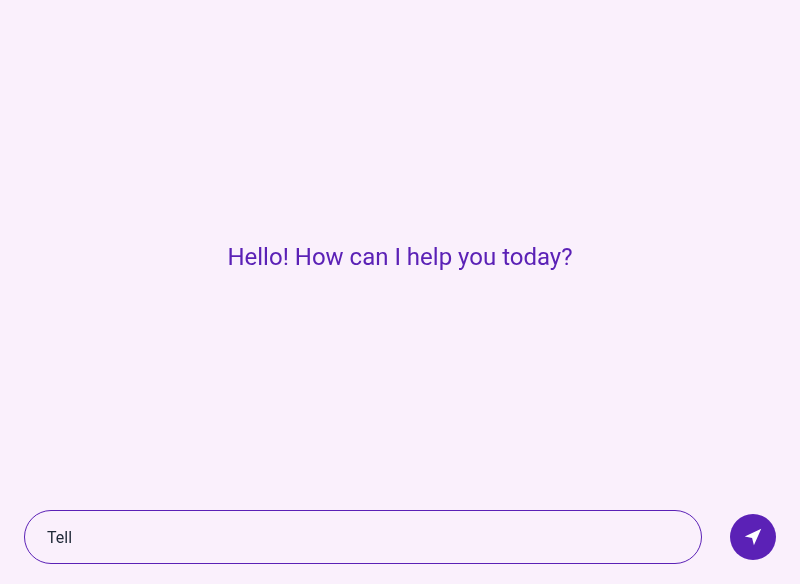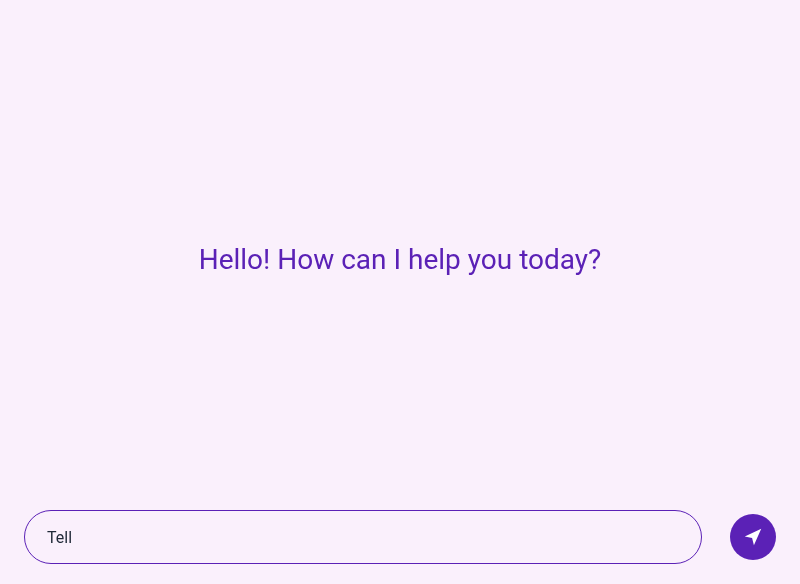--- a/index.html
+++ b/index.html
@@ -14,21 +14,21 @@
       font-family: -apple-system, BlinkMacSystemFont, "Segoe UI", Roboto, Helvetica, Arial, sans-serif;
       position: relative;
       overflow: hidden;
     }
     .greeting {
       position: absolute;
       top: 243px;
       left: 0;
       right: 0;
       text-align: center;
-      font-size: 28px;
+      font-size: 24px;
       color: #5b21b6;
       font-weight: 400;
     }
     .input-bar {
       position: absolute;
       bottom: 20px;
       left: 24px;
       right: 24px;
       display: flex;
       align-items: center;

